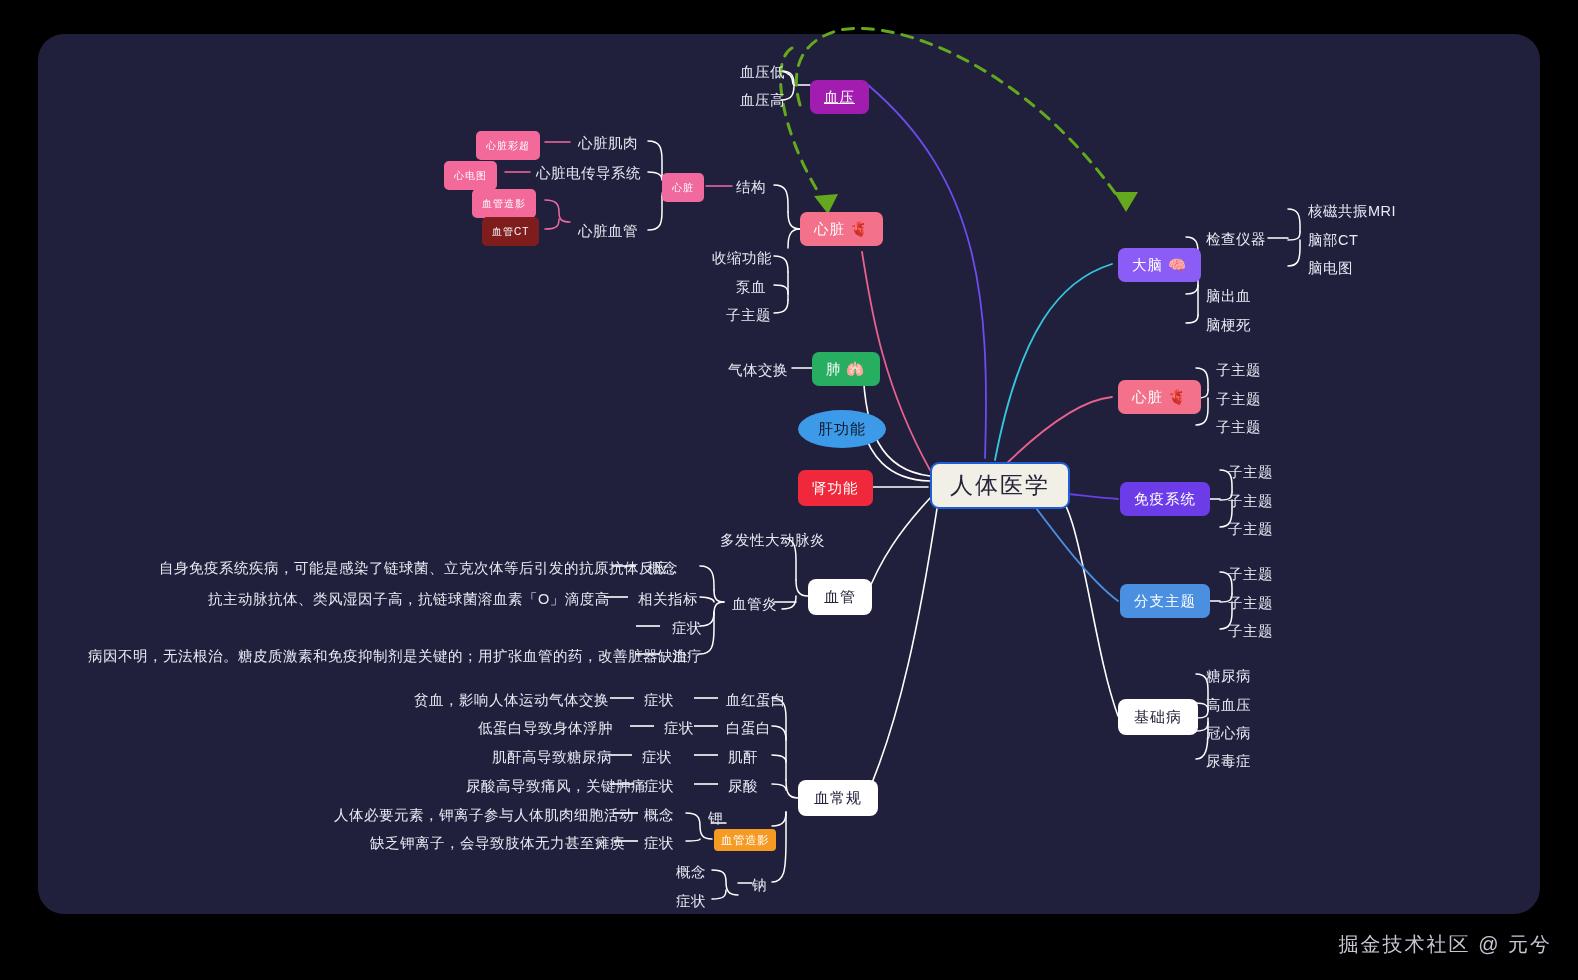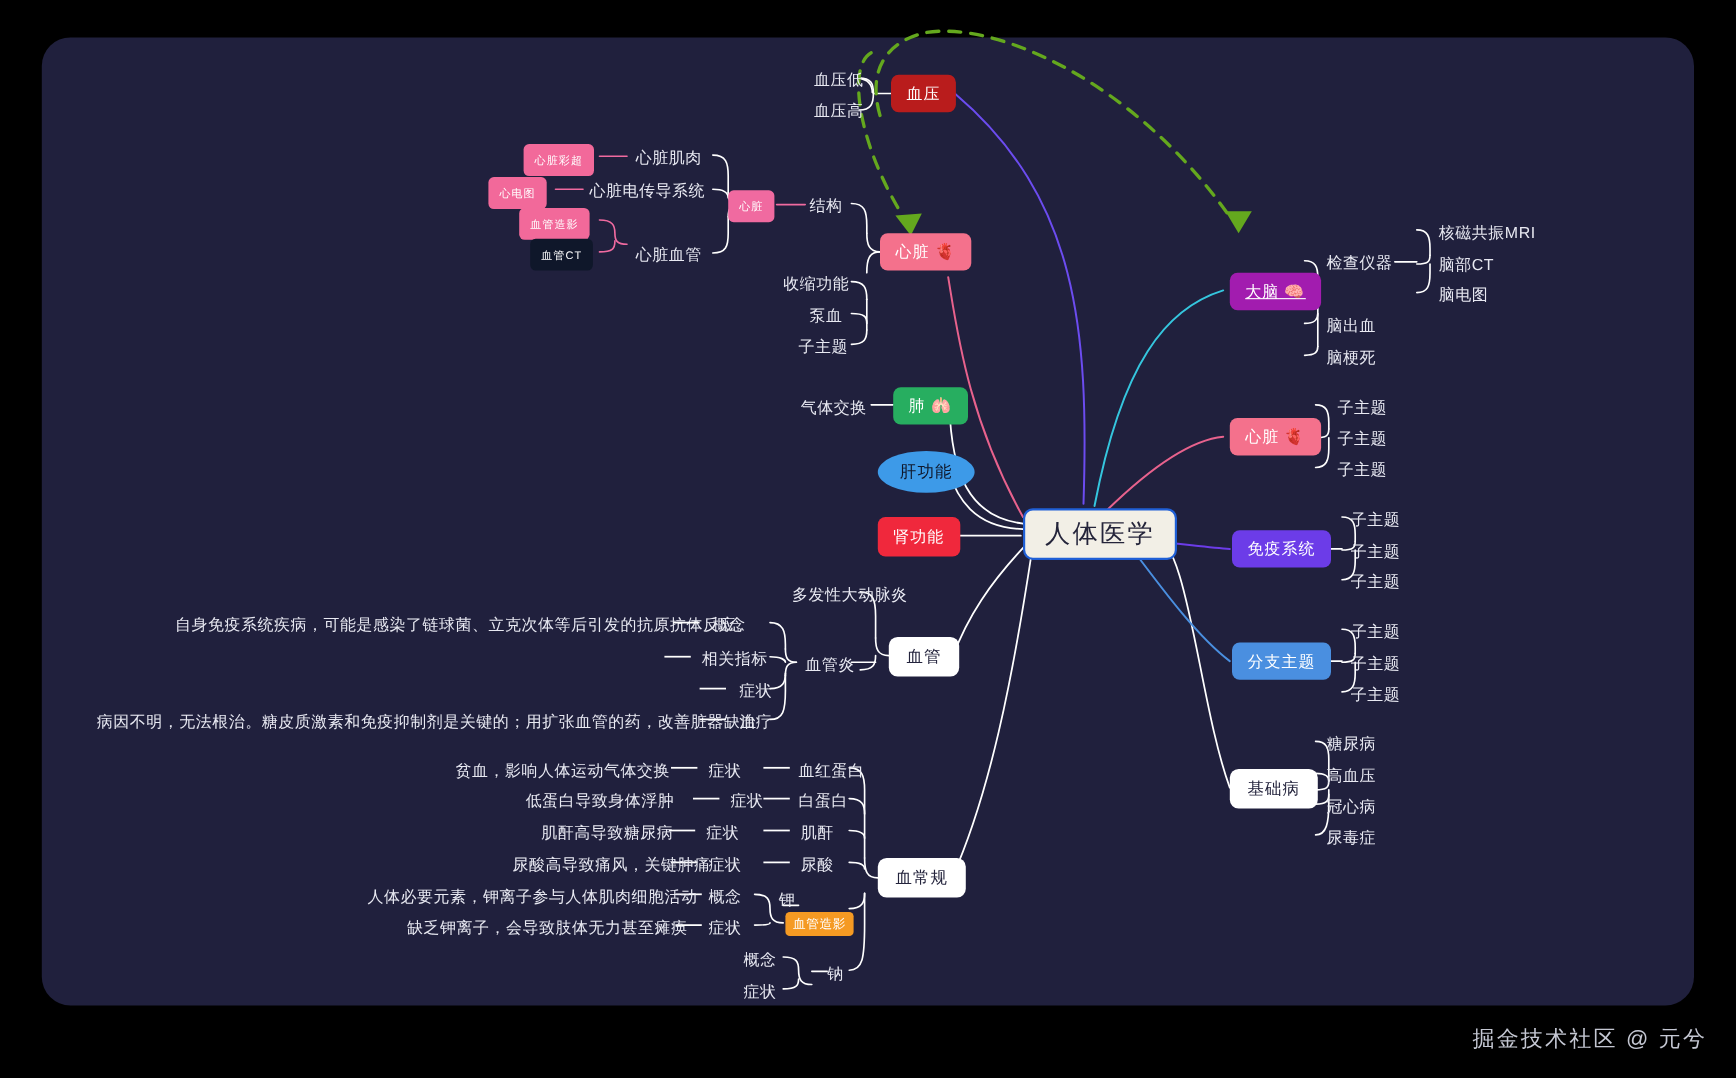--- a/index.html
+++ b/index.html
@@ -139,21 +139,21 @@
       <path d="M792 48 C 770 60, 780 130, 820 195"></path>
     </g>
     <g fill="#64a81e">
       <polygon points="1126,212 1114,192 1138,192"></polygon>
       <polygon points="828,214 814,196 838,194"></polygon>
     </g>
   </svg>
 
   <div class="node root" style="left:930px;top:462px;">人体医学</div>
 
-  <div class="node chip" style="left:810px;top:68px;background:#b91c1c;">
+  <div class="node chip" style="left:810px;top:80px;background:#a21caf;text-decoration:underline;">
     <span>血压</span>
   </div>
   <div class="txt" style="left:740px;top:63px;">血压低</div>
   <div class="txt" style="left:740px;top:91px;">血压高</div>
 
   <div class="node chip" style="left:800px;top:212px;background:#f4718c;">
     <span>心脏 🫀</span>
   </div>
   <div class="txt" style="left:736px;top:178px;">结构</div>
   <div class="txt" style="left:712px;top:249px;">收缩功能</div>
@@ -169,21 +169,21 @@
 
   <div class="node chip small" style="left:476px;top:131px;background:#f2699a;">
     <span>心脏彩超</span>
   </div>
   <div class="node chip small" style="left:444px;top:161px;background:#f2699a;">
     <span>心电图</span>
   </div>
   <div class="node chip small" style="left:472px;top:189px;background:#f2699a;">
     <span>血管造影</span>
   </div>
-  <div class="node chip small" style="left:482px;top:217px;background:#0f172a;">
+  <div class="node chip small" style="left:482px;top:217px;background:#7f1d1d;">
     <span>血管CT</span>
   </div>
 
   <div class="node chip" style="left:812px;top:352px;background:#27ae60;">
     <span>肺 🫁</span>
   </div>
   <div class="txt" style="left:728px;top:361px;">气体交换</div>
 
   <div class="node ellipse" style="left:798px;top:410px;background:#3d9ae8;">
     <span>肝功能</span>
@@ -194,20 +194,21 @@
 
   <div class="node plain" style="left:808px;top:579px;">
     <span>血管</span>
   </div>
   <div class="txt" style="left:682px;top:531px;margin-left:38px;">多发性大动脉炎</div>
   <div class="txt" style="left:732px;top:595px;">血管炎</div>
 
   <div class="txt" style="left:648px;top:559px;">概念</div>
   <div class="txt" style="left:159px;top:559px;">自身免疫系统疾病，可能是感染了链球菌、立克次体等后引发的抗原抗体反应。</div>
   <div class="txt" style="left:638px;top:590px;">相关指标</div>
+  <div class="txt" style="left:208px;top:590px;">抗主动脉抗体、类风湿因子高，抗链球菌溶血素「O」滴度高</div>
   <div class="txt" style="left:672px;top:619px;">症状</div>
   <div class="txt" style="left:672px;top:647px;">治疗</div>
   <div class="txt" style="left:88px;top:647px;">病因不明，无法根治。糖皮质激素和免疫抑制剂是关键的；用扩张血管的药，改善脏器缺血</div>
   <svg class="edges" viewBox="0 0 1578 980">
     <g stroke="#ffffff" stroke-width="1.6" fill="none">
       <line x1="612" y1="566" x2="636" y2="566"></line>
       <line x1="604" y1="597" x2="628" y2="597"></line>
       <line x1="636" y1="626" x2="660" y2="626"></line>
       <line x1="636" y1="654" x2="660" y2="654"></line>
       <line x1="610" y1="698" x2="634" y2="698"></line>
@@ -249,21 +250,21 @@
   <div class="txt" style="left:644px;top:834px;">症状</div>
   <div class="txt" style="left:708px;top:809px;">钾</div>
   <div class="node chip tag" style="left:714px;top:829px;background:#f59a23;">
     <span>血管造影</span>
   </div>
 
   <div class="txt" style="left:676px;top:863px;">概念</div>
   <div class="txt" style="left:676px;top:892px;">症状</div>
   <div class="txt" style="left:752px;top:876px;">钠</div>
 
-  <div class="node chip" style="left:1118px;top:248px;background:#a21caf;text-decoration:underline;">
+  <div class="node chip" style="left:1118px;top:248px;background:#8b5cf6;">
     <span>大脑 🧠</span>
   </div>
   <div class="txt" style="left:1206px;top:230px;">检查仪器</div>
   <div class="txt" style="left:1206px;top:287px;">脑出血</div>
   <div class="txt" style="left:1206px;top:316px;">脑梗死</div>
   <div class="txt" style="left:1308px;top:202px;">核磁共振MRI</div>
   <div class="txt" style="left:1308px;top:231px;">脑部CT</div>
   <div class="txt" style="left:1308px;top:259px;">脑电图</div>
 
   <div class="node chip" style="left:1118px;top:380px;background:#f4718c;">

